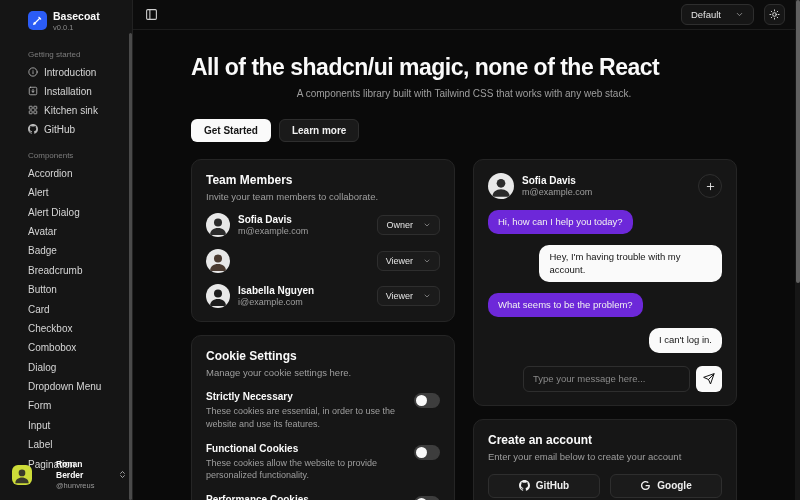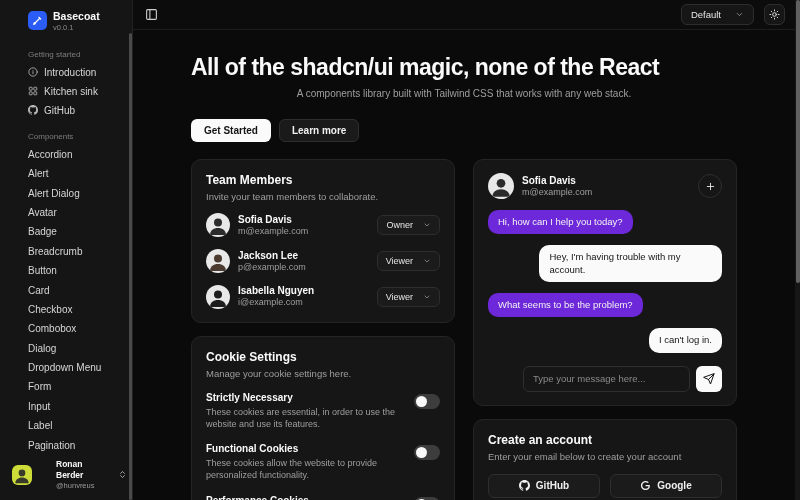--- a/index.html
+++ b/index.html
@@ -189,20 +189,30 @@
 
   <div class="side-item">
     <span class="ic">
       <svg width="10" height="10" viewBox="0 0 24 24" fill="none" stroke="currentColor" stroke-width="2" stroke-linecap="round">
           <circle cx="12" cy="12" r="10"></circle>
           <path d="M12 16v-5"></path>
           <path d="M12 8h.01"></path>
         </svg>
     </span>
     <span>Introduction</span>
+  </div>
+  <div class="side-item">
+    <span class="ic">
+      <svg width="10" height="10" viewBox="0 0 24 24" fill="none" stroke="currentColor" stroke-width="2" stroke-linecap="round" stroke-linejoin="round">
+          <rect x="3" y="3" width="18" height="18" rx="3"></rect>
+          <path d="M12 8v7"></path>
+          <path d="M9 12l3 3 3-3"></path>
+        </svg>
+    </span>
+    <span>Installation</span>
   </div>
   <div class="side-item">
     <span class="ic">
       <svg width="10" height="10" viewBox="0 0 24 24" fill="none" stroke="currentColor" stroke-width="2">
           <rect x="3" y="3" width="7" height="7" rx="1"></rect>
           <rect x="14" y="3" width="7" height="7" rx="1"></rect>
           <rect x="3" y="14" width="7" height="7" rx="1"></rect>
           <rect x="14" y="14" width="7" height="7" rx="1"></rect>
         </svg>
     </span>
@@ -357,24 +367,20 @@
             </div>
           </div>
 
           <div class="member-row">
             <div class="avatar">
               <svg width="24" height="24" viewBox="0 0 24 24">
                   <circle cx="12" cy="9.5" r="4" fill="#4a3a30"></circle>
                   <path d="M4 22c0-4.4 3.6-7 8-7s8 2.6 8 7" fill="#4a3a30"></path>
                 </svg>
             </div>
-            <div>
-              <div class="m-name">Jackson Lee</div>
-              <div class="m-email">p@example.com</div>
-            </div>
             <div class="role-select">
               <span>Viewer</span>
               <svg width="8" height="8" viewBox="0 0 24 24" fill="none" stroke="#9a9a9a" stroke-width="2.2" stroke-linecap="round" stroke-linejoin="round">
                   <path d="m6 9 6 6 6-6"></path>
                 </svg>
             </div>
           </div>
 
           <div class="member-row">
             <div class="avatar">

